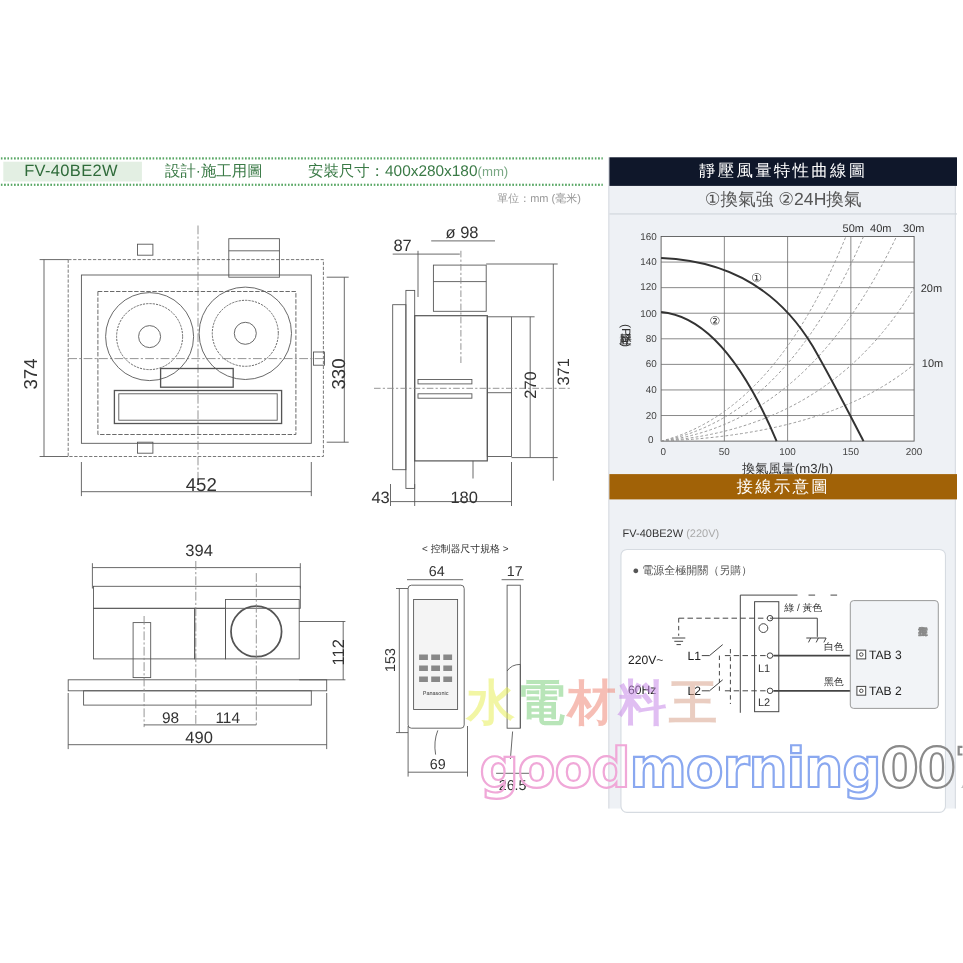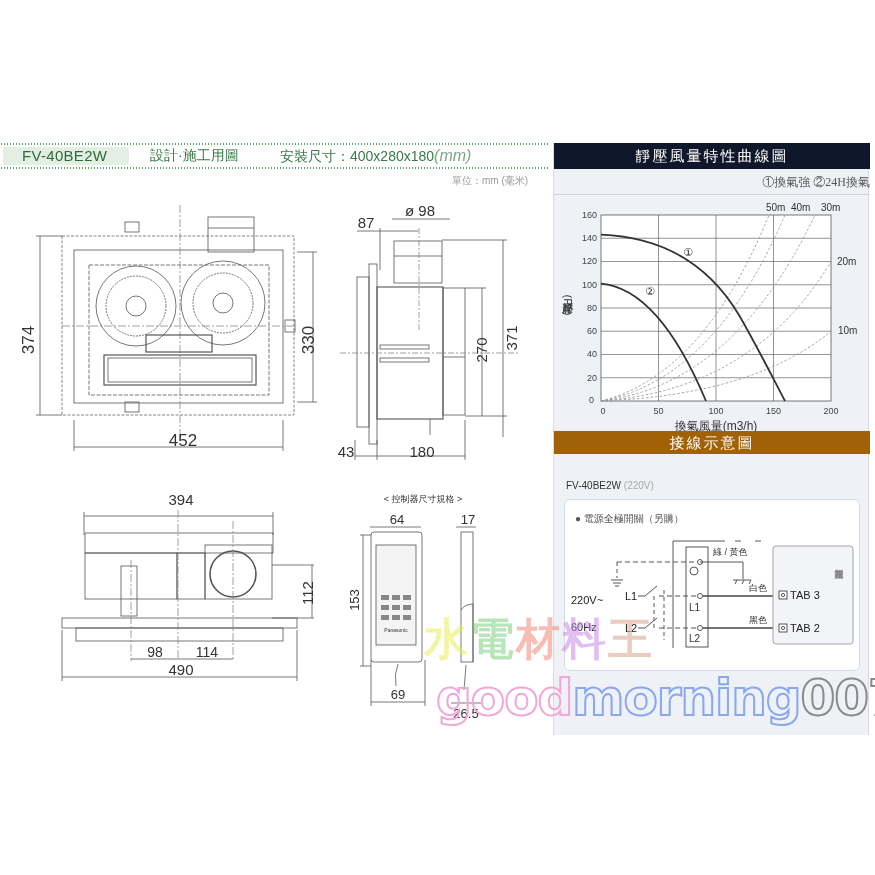--- a/index.html
+++ b/index.html
@@ -12,40 +12,40 @@
     background-image: radial-gradient(circle, #5aa866 0.9px, transparent 1px);
     background-size: 3px 2px; }
   .title-bar .dots.top { top: 0; }
   .title-bar .dots.bottom { top: 24px; }
   .title-bar .model-box { position: absolute; left: 3px; top: 4px; width: 126px; height: 18px;
     background: #e3efe3; }
   .title-bar .model { position: absolute; left: 22px; top: 4px; font-size: 15px; color: #2f6b3a; letter-spacing: 0.3px; }
   .title-bar .subtitle { position: absolute; left: 150px; top: 4px; font-size: 14px; color: #3a7a46; }
   .title-bar .size-label { position: absolute; left: 280px; top: 4px; font-size: 14px; color: #3a7a46; }
   .title-bar .size-value { color: #3a7a46; text-align: right; }
-  .title-bar .size-unit { color: #7aa884; font-size: 16px; font-style: italic; }
+  .title-bar .size-unit { color: #7aa884; font-size: 12px; }
   .unit-note { position: absolute; left: 452px; top: 174px; font-size: 10px; color: #999; text-align: right; }
 
   
   .drawing { position: absolute; }
   .dim-text { font-family: "Liberation Sans", sans-serif; fill: #333; }
 
   
   .right-panel { position: absolute; left: 553px; top: 143px; width: 316px; height: 592px;
     background: #eef1f5; border-left: 1px solid #d8dce2; border-right: 1px solid #d8dce2; }
   .chart-header { position: absolute; left: 0; top: 0; width: 316px; height: 26px; background: #0f172a;
     color: #fff; font-size: 15px; text-align: center; line-height: 26px; letter-spacing: 2px; }
   .chart-legend-row { position: absolute; left: 0; top: 26px; width: 316px; height: 26px;
-    border-bottom: 1px solid #d0d5db; font-size: 12px; color: #555; text-align: right; line-height: 26px; font-family: Liberation Serif, serif; }
+    border-bottom: 1px solid #d0d5db; font-size: 16px; color: #555; text-align: center; line-height: 26px; }
   .chart-wrap { position: absolute; left: 0; top: 52px; width: 316px; height: 258px; }
   .wiring-header { position: absolute; left: 0; top: 288px; width: 316px; height: 23px; background: #a16207;
     color: #fff; font-size: 15px; text-align: center; line-height: 23px; letter-spacing: 2px; }
   .wiring-model { position: absolute; left: 12px; top: 337px; font-size: 10px; color: #333; }
   .wiring-model .volt { color: #aaa; }
-  .wiring-card { position: absolute; left: 10px; top: 356px; width: 296px; height: 172px; background: #fff;
+  .wiring-card { position: absolute; left: 10px; top: 356px; width: 296px; height: 240px; background: #fff;
     border: 1px solid #d6dbe1; border-radius: 6px; }
   .wiring-note { position: absolute; left: 10px; top: 12px; font-size: 10px; color: #555; }
 
   
   .watermark-cn { position: absolute; left: 424px; top: 610px; font-size: 44px; font-weight: bold; 
     letter-spacing: 2px; opacity: 0.55; font-family: "DejaVu Sans", sans-serif; }
   .watermark-cn span:nth-child(1) { color: #e8ef5a; }
   .watermark-cn span:nth-child(2) { color: #7fd07f; }
   .watermark-cn span:nth-child(3) { color: #f08a7a; }
   .watermark-cn span:nth-child(4) { color: #c88ae8; }

